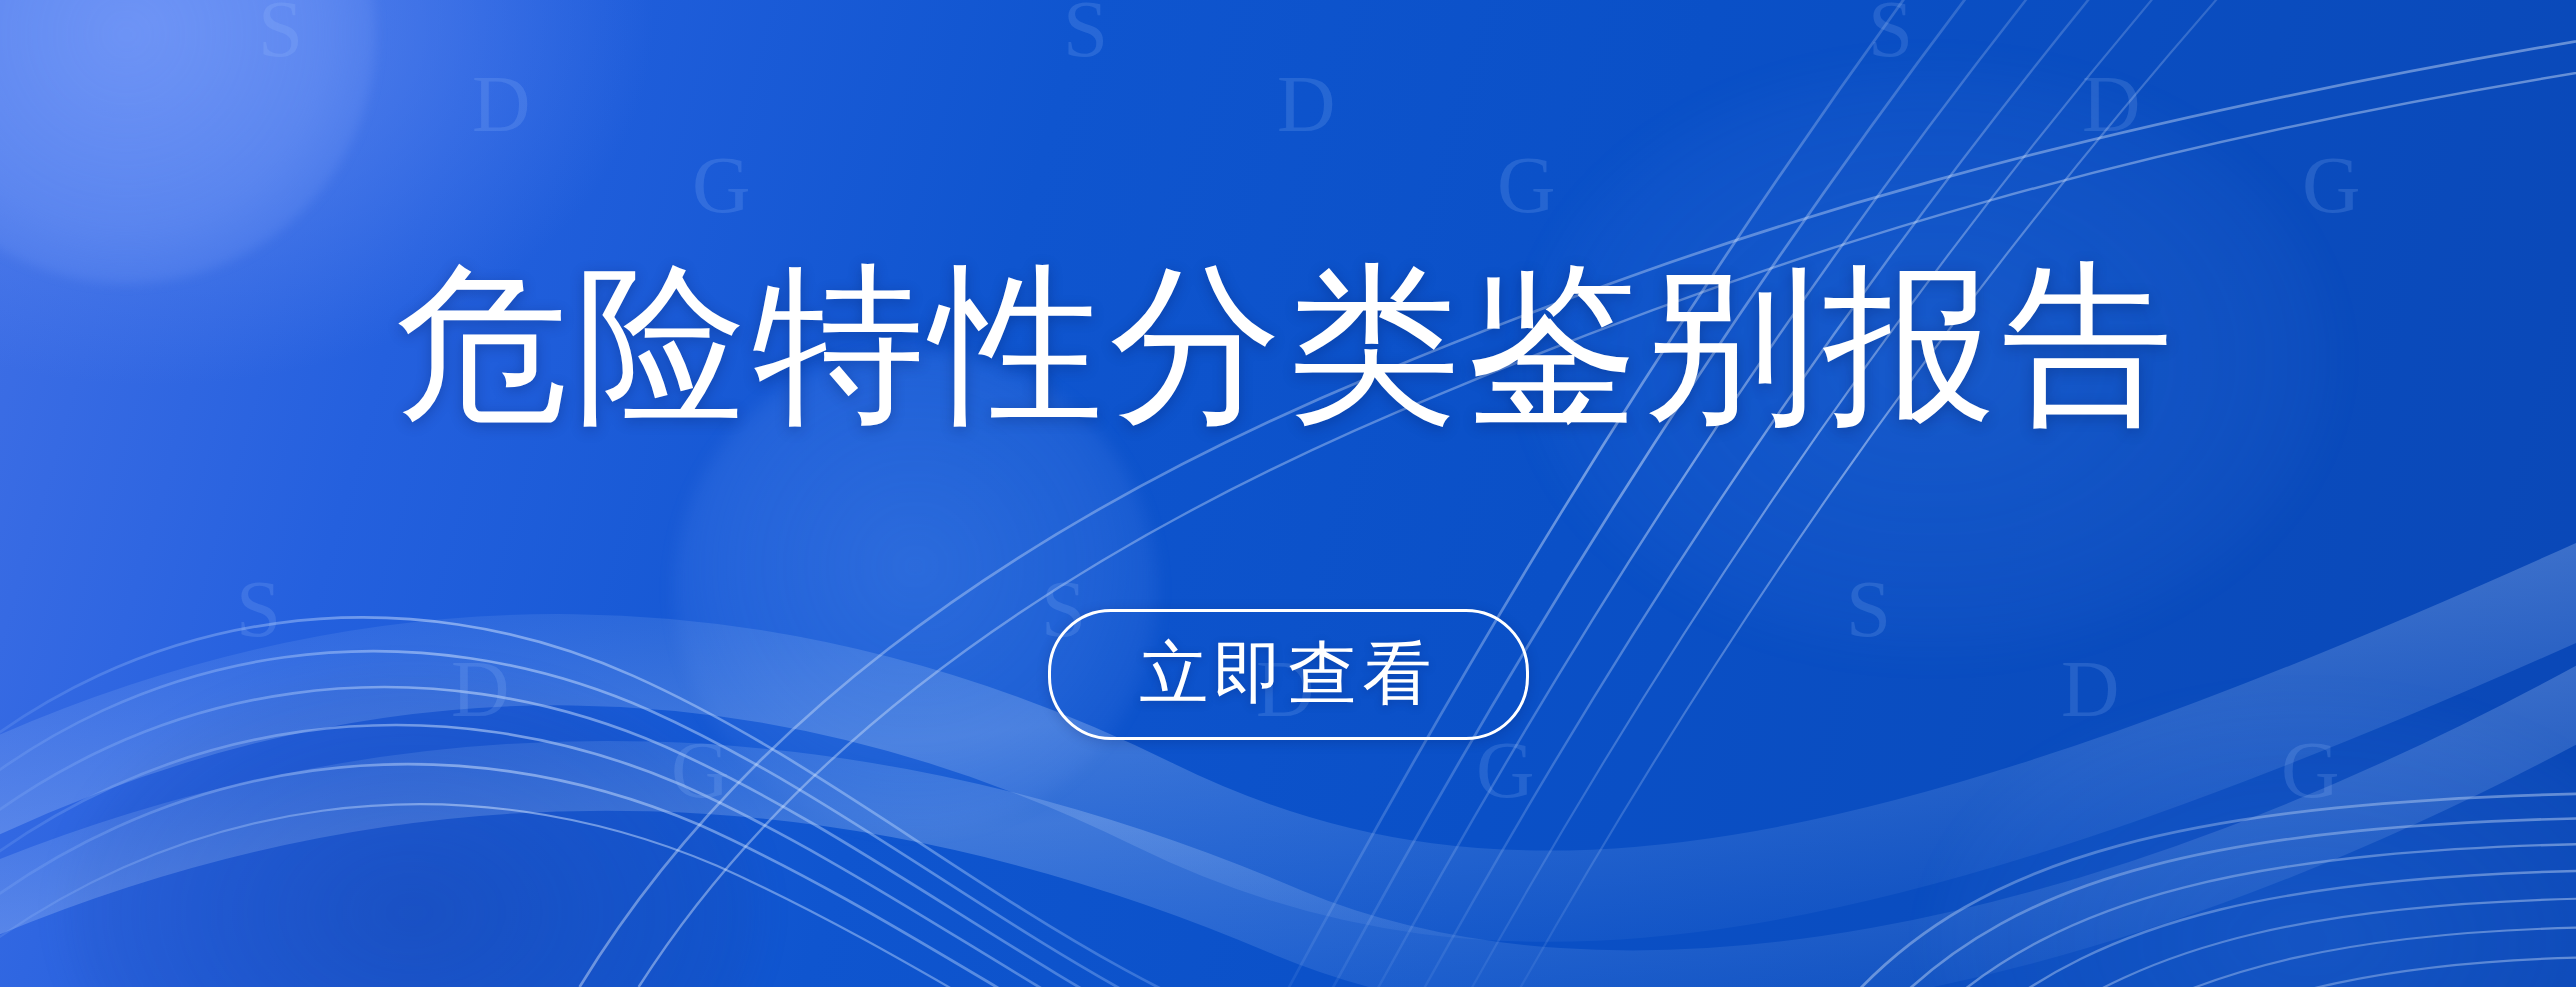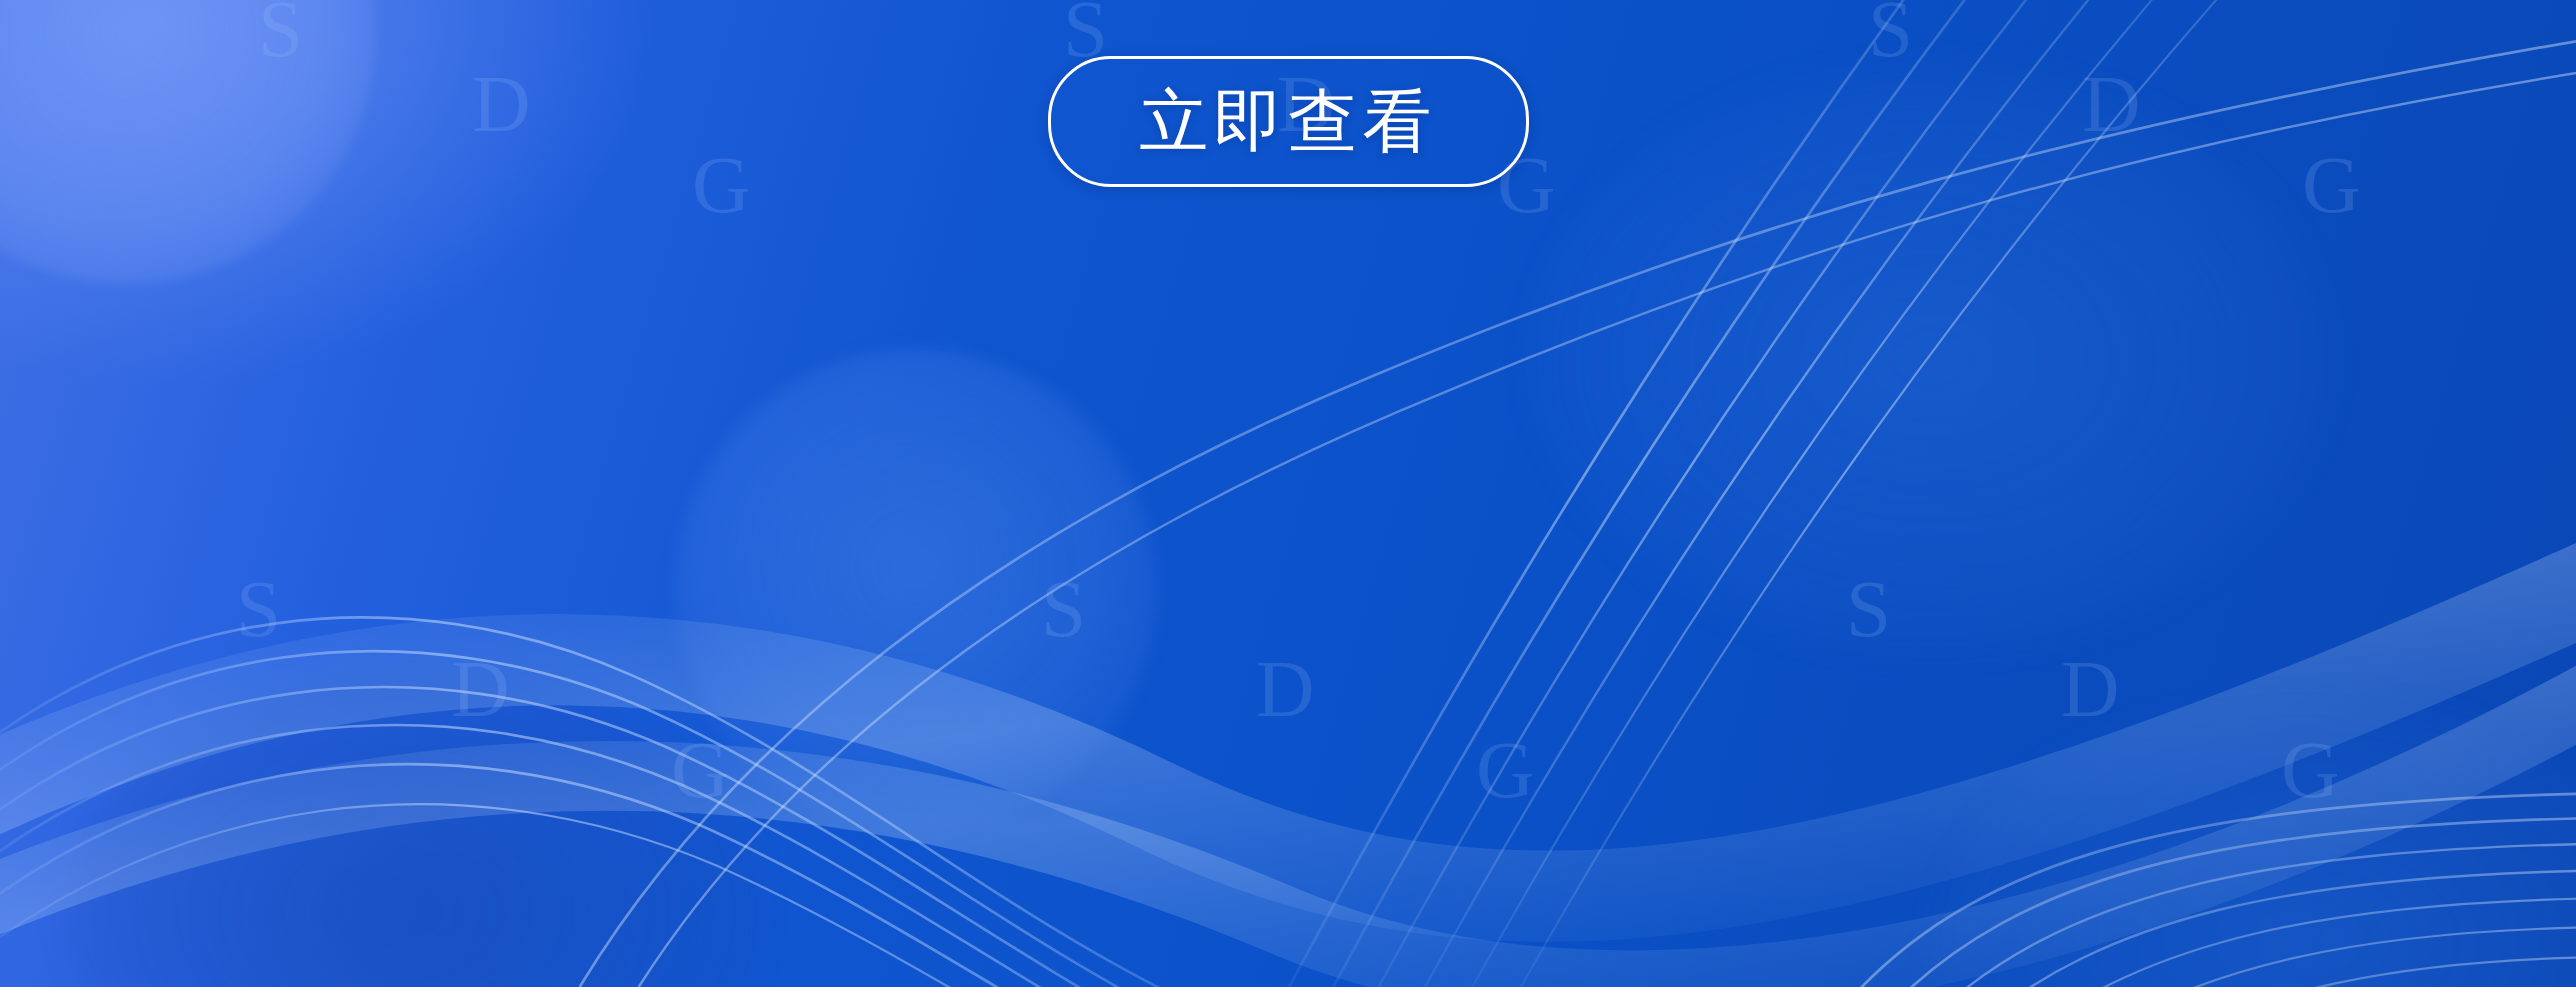--- a/index.html
+++ b/index.html
@@ -212,20 +212,21 @@
       <span class="wm-letter" style="left: 671px; top: 730px;">G</span>
       <span class="wm-letter" style="left: 1041px; top: 569px;">S</span>
       <span class="wm-letter" style="left: 1256px; top: 649px;">D</span>
       <span class="wm-letter" style="left: 1476px; top: 730px;">G</span>
       <span class="wm-letter" style="left: 1846px; top: 569px;">S</span>
       <span class="wm-letter" style="left: 2061px; top: 649px;">D</span>
       <span class="wm-letter" style="left: 2281px; top: 730px;">G</span>
     </div>
 
   <div id="content">
+    <h1 id="banner-title">危险特性分类鉴别报告</h1>
 
     <div id="cta-button">
       <span id="cta-button-label">立即查看</span>
     </div>
   </div>
 
 </div>
 
 
 </body></html>

